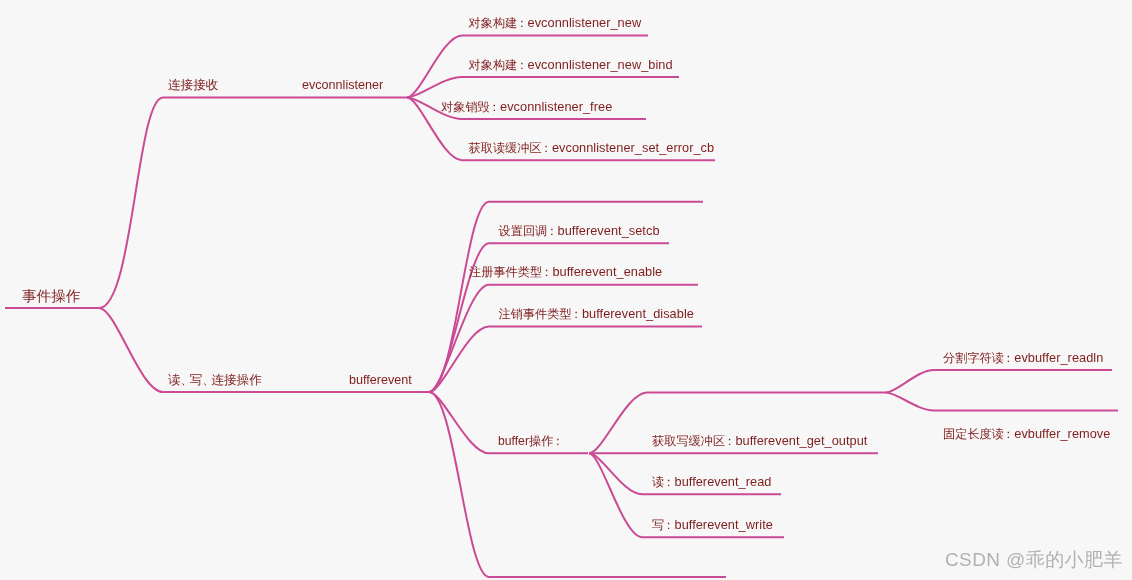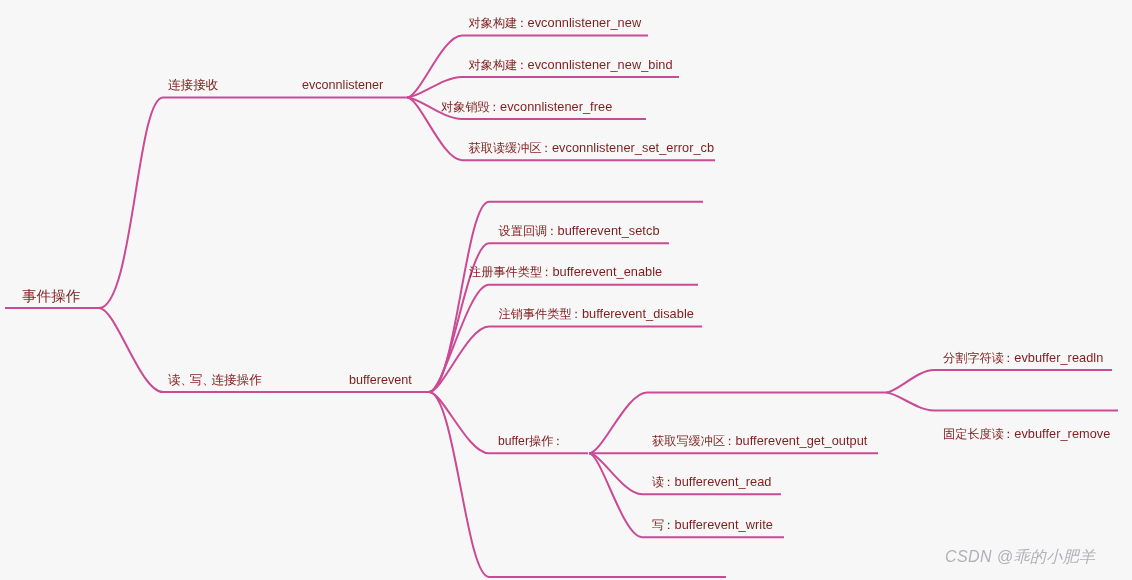--- a/index.html
+++ b/index.html
@@ -10,22 +10,22 @@
   .node{position:absolute;white-space:nowrap;color:#7f1d1d;font-size:12.5px;
         line-height:13px;transform:translateY(-100%) translateZ(0);
         -webkit-font-smoothing:antialiased;}
   .node.d0{font-size:14.6px;}
   .node.d1{font-size:12.6px;}
   .node.d2{font-size:12.6px;}
   .node .lat{font-size:12.75px;letter-spacing:.05px;}
   .node .cjk{font-size:12.2px;}
   .node .pau{letter-spacing:-3.5px;}
   .node .col{margin-left:-1.6px;letter-spacing:-0.3px;}
-  .wm{position:absolute;color:#b1b1b5;font-size:16px;white-space:nowrap;
-      letter-spacing:.4px;font-style:italic;}
+  .wm{position:absolute;color:#b1b1b5;font-size:19px;white-space:nowrap;
+      letter-spacing:.4px;}
 </style>
 </head>
 <body>
 
 <div id="stage">
   <svg class="links" viewBox="0 0 1132 580">
     <g id="branches" fill="none" stroke-linecap="butt" stroke-width="2">
         <path d="M 5,308 L 99,308" stroke="#cb4a95"></path>
         <path d="M 163,97.5 L 302,97.5" stroke="#cb4a95"></path>
         <path d="M 302,97.5 L 407,97.5" stroke="#cb4a95"></path>

